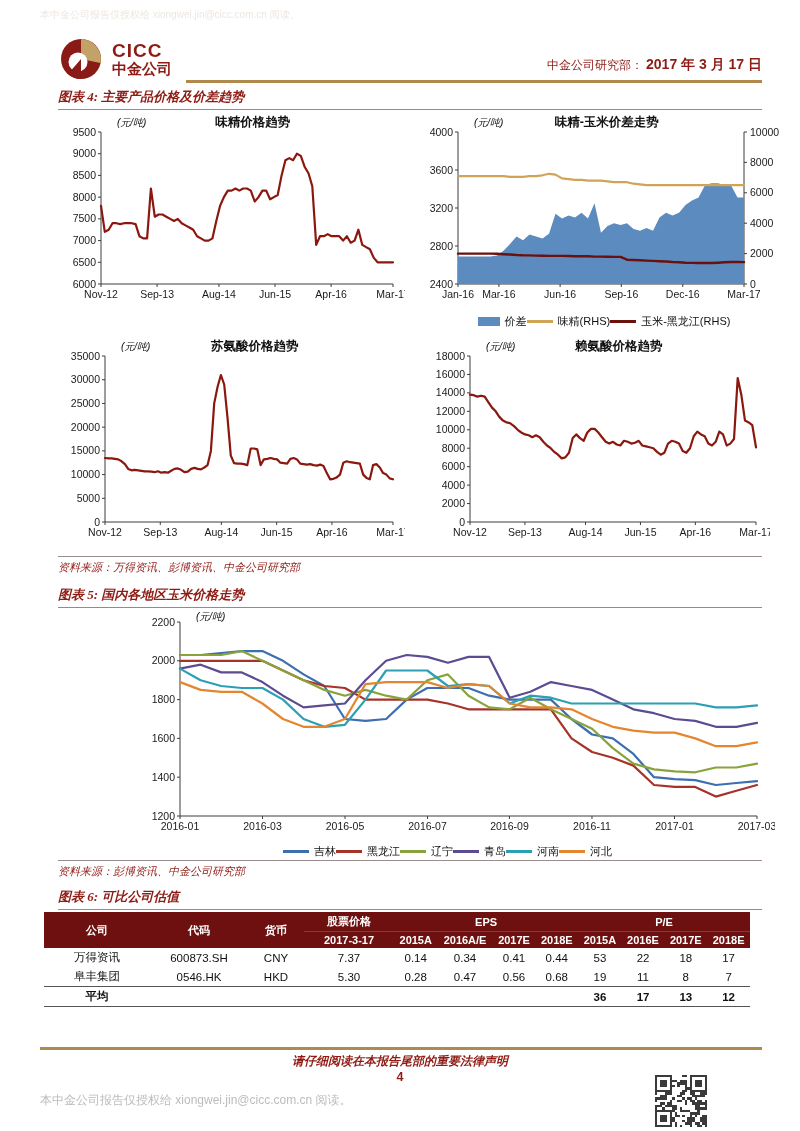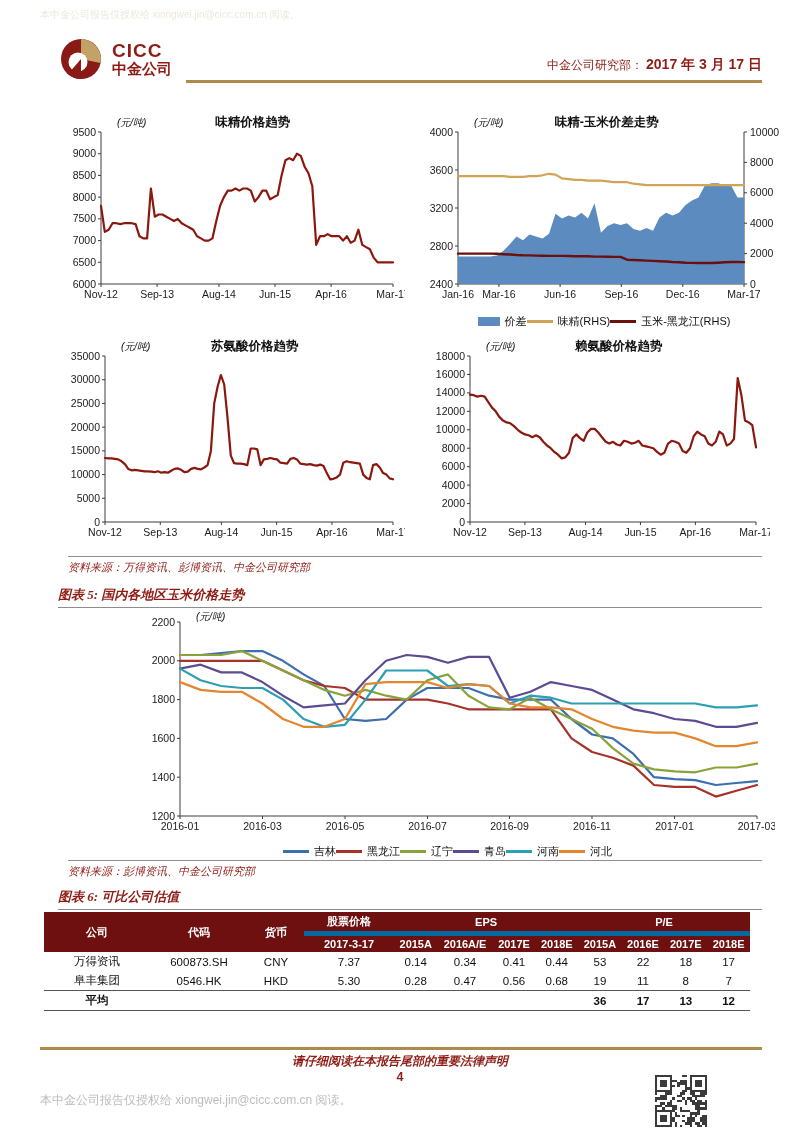--- a/index.html
+++ b/index.html
@@ -13,35 +13,35 @@
   .logo-cn{font-size:15px;font-weight:bold;color:#8e1c15;}
   .hdr-right{position:absolute;right:38px;top:56px;color:#8e1c15;font-size:12px;
              font-family:"Liberation Serif",serif;}
   .hdr-right b{font-size:14px;font-family:"Liberation Sans",sans-serif;}
   .hdr-rule{position:absolute;left:186px;right:38px;top:80px;height:2.5px;background:#b0894d;}
   
   .heading{position:absolute;left:58px;right:38px;color:#8e1c15;font-weight:bold;font-style:italic;
            font-size:13px;font-family:"Liberation Serif",serif;border-bottom:1px solid #8d8d8d;
            padding-bottom:3px;}
   .source{position:absolute;left:58px;right:38px;color:#8e1c15;font-style:italic;font-size:11px;
-          font-family:"Liberation Serif",serif;border-top:1px solid #9a8c8c;padding-top:3px;margin-left:10px;}
+          font-family:"Liberation Serif",serif;border-top:1px solid #9a8c8c;padding-top:3px;}
   .source.noline{border-top:none;}
   svg.chart{position:absolute;}
   svg.chart text{font-family:"Liberation Sans","DejaVu Sans",sans-serif;}
   .legend{position:absolute;display:flex;justify-content:center;align-items:center;
           font-size:11px;color:#111;}
   .lg-item{display:flex;align-items:center;}
   .sw{display:inline-block;margin-right:5px;}
   .sw-area{width:22px;height:9px;}
   .sw-line{width:26px;height:3px;}
   
   .tbl-wrap{position:absolute;left:44px;top:912px;width:706px;}
   table{border-collapse:collapse;width:706px;font-size:11px;color:#111;}
   thead th{background:#6e0f10;color:#fff;font-weight:bold;padding:2px 3px;text-align:center;}
-  thead th.grp{border-bottom:5px solid #0369a1;}
+  thead th.grp{border-bottom:1px solid #0369a1;}
   tbody td{text-align:center;padding:2px 3px;font-size:11.5px;}
   tbody tr.avg td{font-weight:bold;border-top:1px solid #555;border-bottom:1.5px solid #555;}
   
   .ftr-rule{position:absolute;left:40px;right:38px;top:1047px;height:2.5px;background:#b0894d;}
   .legal{position:absolute;left:0;right:0;top:1053px;text-align:center;color:#8e1c15;
          font-weight:bold;font-style:italic;font-size:12px;font-family:"Liberation Serif",serif;}
   .pageno{position:absolute;left:0;right:0;top:1070px;text-align:center;color:#8e1c15;
           font-weight:bold;font-size:12.5px;}
   .wm-bottom{position:absolute;left:40px;top:1092px;font-size:12px;color:#bcbcbc;}
   .qr{position:absolute;left:652px;top:1072px;width:58px;height:58px;}
@@ -65,20 +65,21 @@
       <div class="logo-cicc">CICC</div>
       <div class="logo-cn">中金公司</div>
     </div>
   </div>
   <div class="hdr-right">
     <span>中金公司研究部：</span>
     <b>2017 年 3 月 17 日</b>
   </div>
   <div class="hdr-rule"></div>
 
+  <div class="heading" style="top:88px;">图表 4: 主要产品价格及价差趋势</div>
   <svg class="chart" style="left:55px;top:114px;" width="350" height="200">
       <line x1="46" y1="18" x2="46" y2="170" stroke="#3c3c3c" stroke-width="1"></line>
       <line x1="46" y1="170" x2="338" y2="170" stroke="#3c3c3c" stroke-width="1"></line>
       <line x1="43" y1="170" x2="46" y2="170" stroke="#3c3c3c" stroke-width="1"></line>
       <text x="41" y="173.5" text-anchor="end" font-size="10.5" fill="#1a1a1a">6000</text>
       <line x1="43" y1="148.28571428571428" x2="46" y2="148.28571428571428" stroke="#3c3c3c" stroke-width="1"></line>
       <text x="41" y="151.78571428571428" text-anchor="end" font-size="10.5" fill="#1a1a1a">6500</text>
       <line x1="43" y1="126.57142857142858" x2="46" y2="126.57142857142858" stroke="#3c3c3c" stroke-width="1"></line>
       <text x="41" y="130.07142857142858" text-anchor="end" font-size="10.5" fill="#1a1a1a">7000</text>
       <line x1="43" y1="104.85714285714286" x2="46" y2="104.85714285714286" stroke="#3c3c3c" stroke-width="1"></line>

